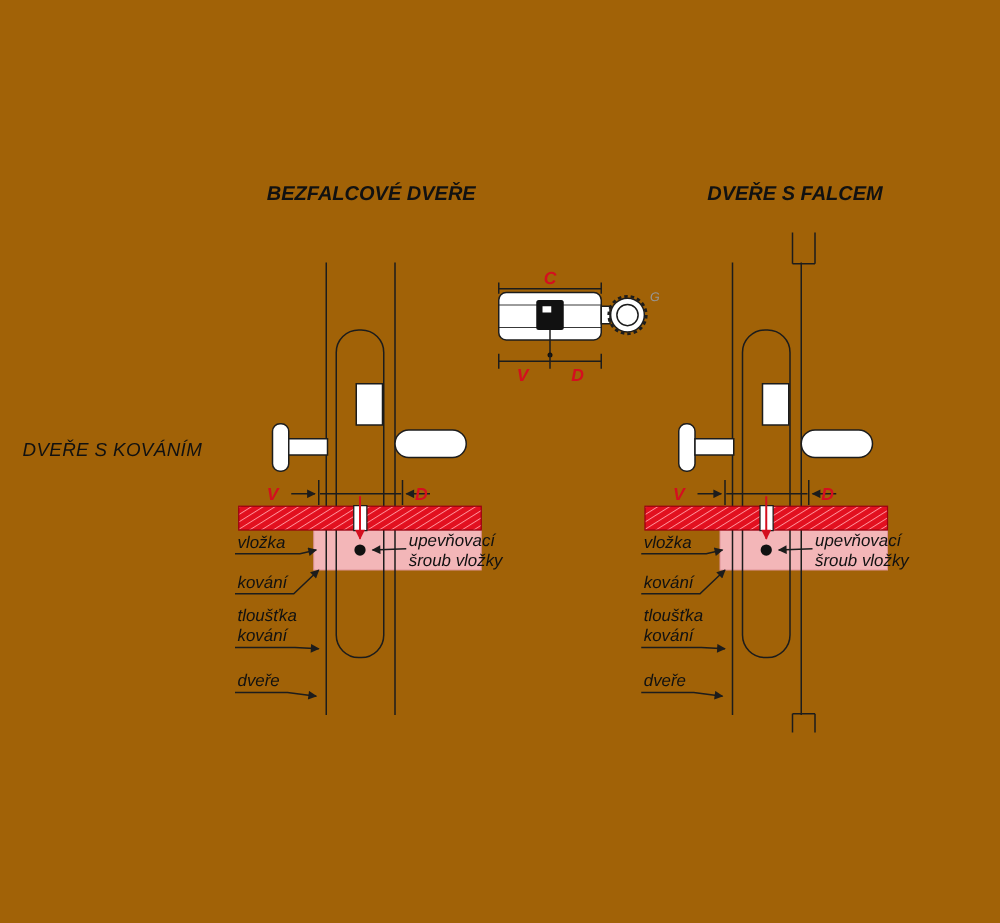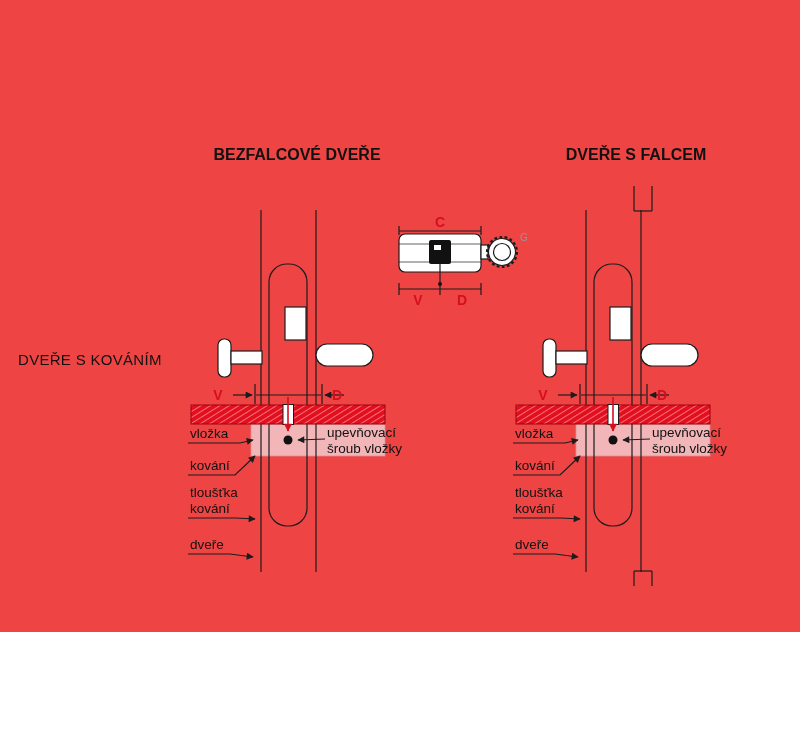--- a/index.html
+++ b/index.html
@@ -1,18 +1,18 @@
 <!DOCTYPE html>
 <html><head>
 <meta charset="utf-8">
 <title>Door cylinder measuring diagram</title>
 <style>
   html,body{margin:0;padding:0;background:#ffffff;}
-  .stage{position:relative;width:800px;height:632px;background:#ef4444;overflow:hidden;
-         font-family:"Liberation Sans",sans-serif;}
+  .stage{position:relative;width:800px;height:738px;background:#a16207;overflow:hidden;
+         font-family:"Liberation Sans",sans-serif;font-style:italic;}
   svg text{font-family:"Liberation Sans",sans-serif;}
   .h1{font-size:16px;font-weight:bold;fill:#111;}
   .side{font-size:15px;fill:#111;letter-spacing:.3px;}
   .lbl{font-size:13.5px;fill:#111;}
   .dimred{font-size:14px;font-weight:bold;fill:#d40f1f;}
   .gray{font-size:10px;fill:#979797;}
   .ln{stroke:#1c1c1c;stroke-width:1.2;fill:none;}
   .thin{stroke:#1c1c1c;stroke-width:0.7;fill:none;}
   .plate{fill:#ffffff;stroke:#1c1c1c;stroke-width:1.2;}
   .outline{fill:none;stroke:#1c1c1c;stroke-width:1.2;}

